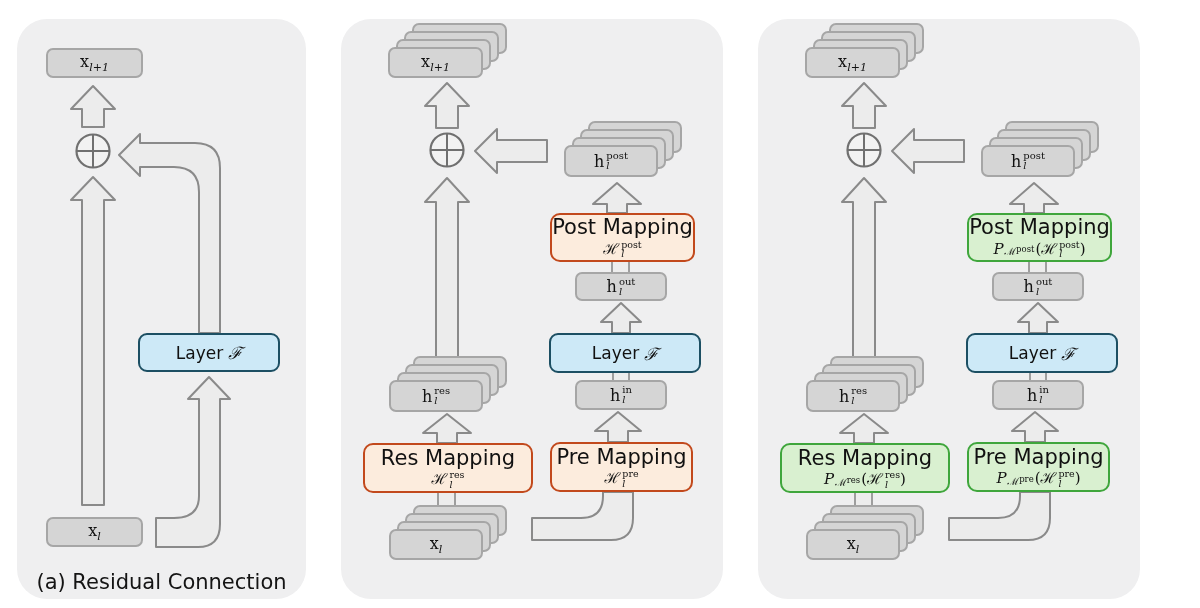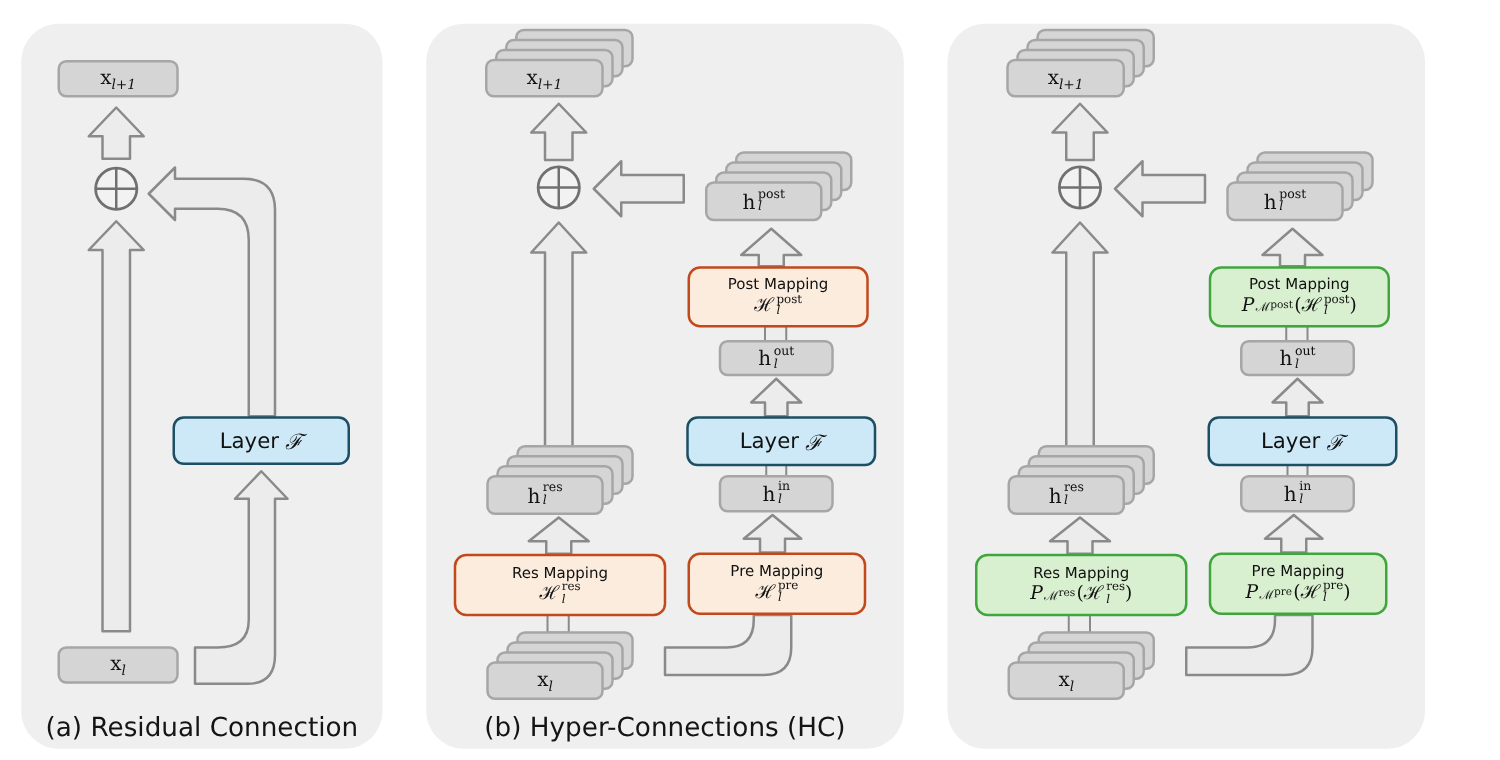--- a/index.html
+++ b/index.html
@@ -17,21 +17,21 @@
   .gbox,.stackbox{position:absolute;background:#d5d5d5;border:2px solid #a6a6a6;border-radius:7px;
         box-sizing:border-box;}
   .gbox{display:flex;align-items:center;justify-content:center;}
   .bluebox{position:absolute;background:#cde9f7;border:2px solid #1c4f63;border-radius:9px;
         box-sizing:border-box;display:flex;align-items:center;justify-content:center;
         font-size:17px;color:#111;}
   .mapbox{position:absolute;border-radius:10px;box-sizing:border-box;display:flex;
         flex-direction:column;align-items:center;justify-content:center;line-height:1.12;}
   .orange{background:#fcecdd;border:2px solid #c2491c;}
   .green{background:#d9f0d0;border:2px solid #3fa63c;}
-  .map-title{font-size:12px;color:#111;}
+  .map-title{font-size:21px;color:#111;}
   .map-formula{font-family:"DejaVu Serif",serif;font-size:15px;color:#111;display:flex;align-items:center;}
   .serif{font-family:"DejaVu Serif",serif;}
   .lbl-x{font-family:"DejaVu Serif",serif;font-size:16px;color:#111;}
   .sub-it{font-style:italic;font-size:11px;vertical-align:-4px;font-family:"DejaVu Serif",serif;}
   .mathlbl{font-family:"DejaVu Serif",serif;font-size:16px;color:#111;display:flex;align-items:center;}
   .mstack{display:inline-flex;flex-direction:column;align-items:flex-start;margin-left:2px;line-height:1;}
   .mstack .sp{font-size:10px;}
   .mstack .sb{font-size:10px;font-style:italic;}
   .map-formula .mstack .sp{font-size:9.5px;}
   .map-formula .mstack .sb{font-size:9.5px;}
@@ -311,15 +311,14 @@
 
     <div class="stackbox" style="left:72px;top:486px;width:94px;height:31px"></div>
     <div class="stackbox" style="left:64px;top:494px;width:94px;height:31px"></div>
     <div class="stackbox" style="left:56px;top:502px;width:94px;height:31px"></div>
     <div class="gbox" style="left:48px;top:510px;width:94px;height:31px">
       <span class="lbl-x"><span>x</span><span class="sub-it">l</span></span>
     </div>
   </div>
 
   <div class="caption" id="cap-a">(a) Residual Connection</div>
-  <div class="caption" id="cap-b">(b) Hyper-Connections (HC)</div>
 
 </div>
 
 </body></html>

